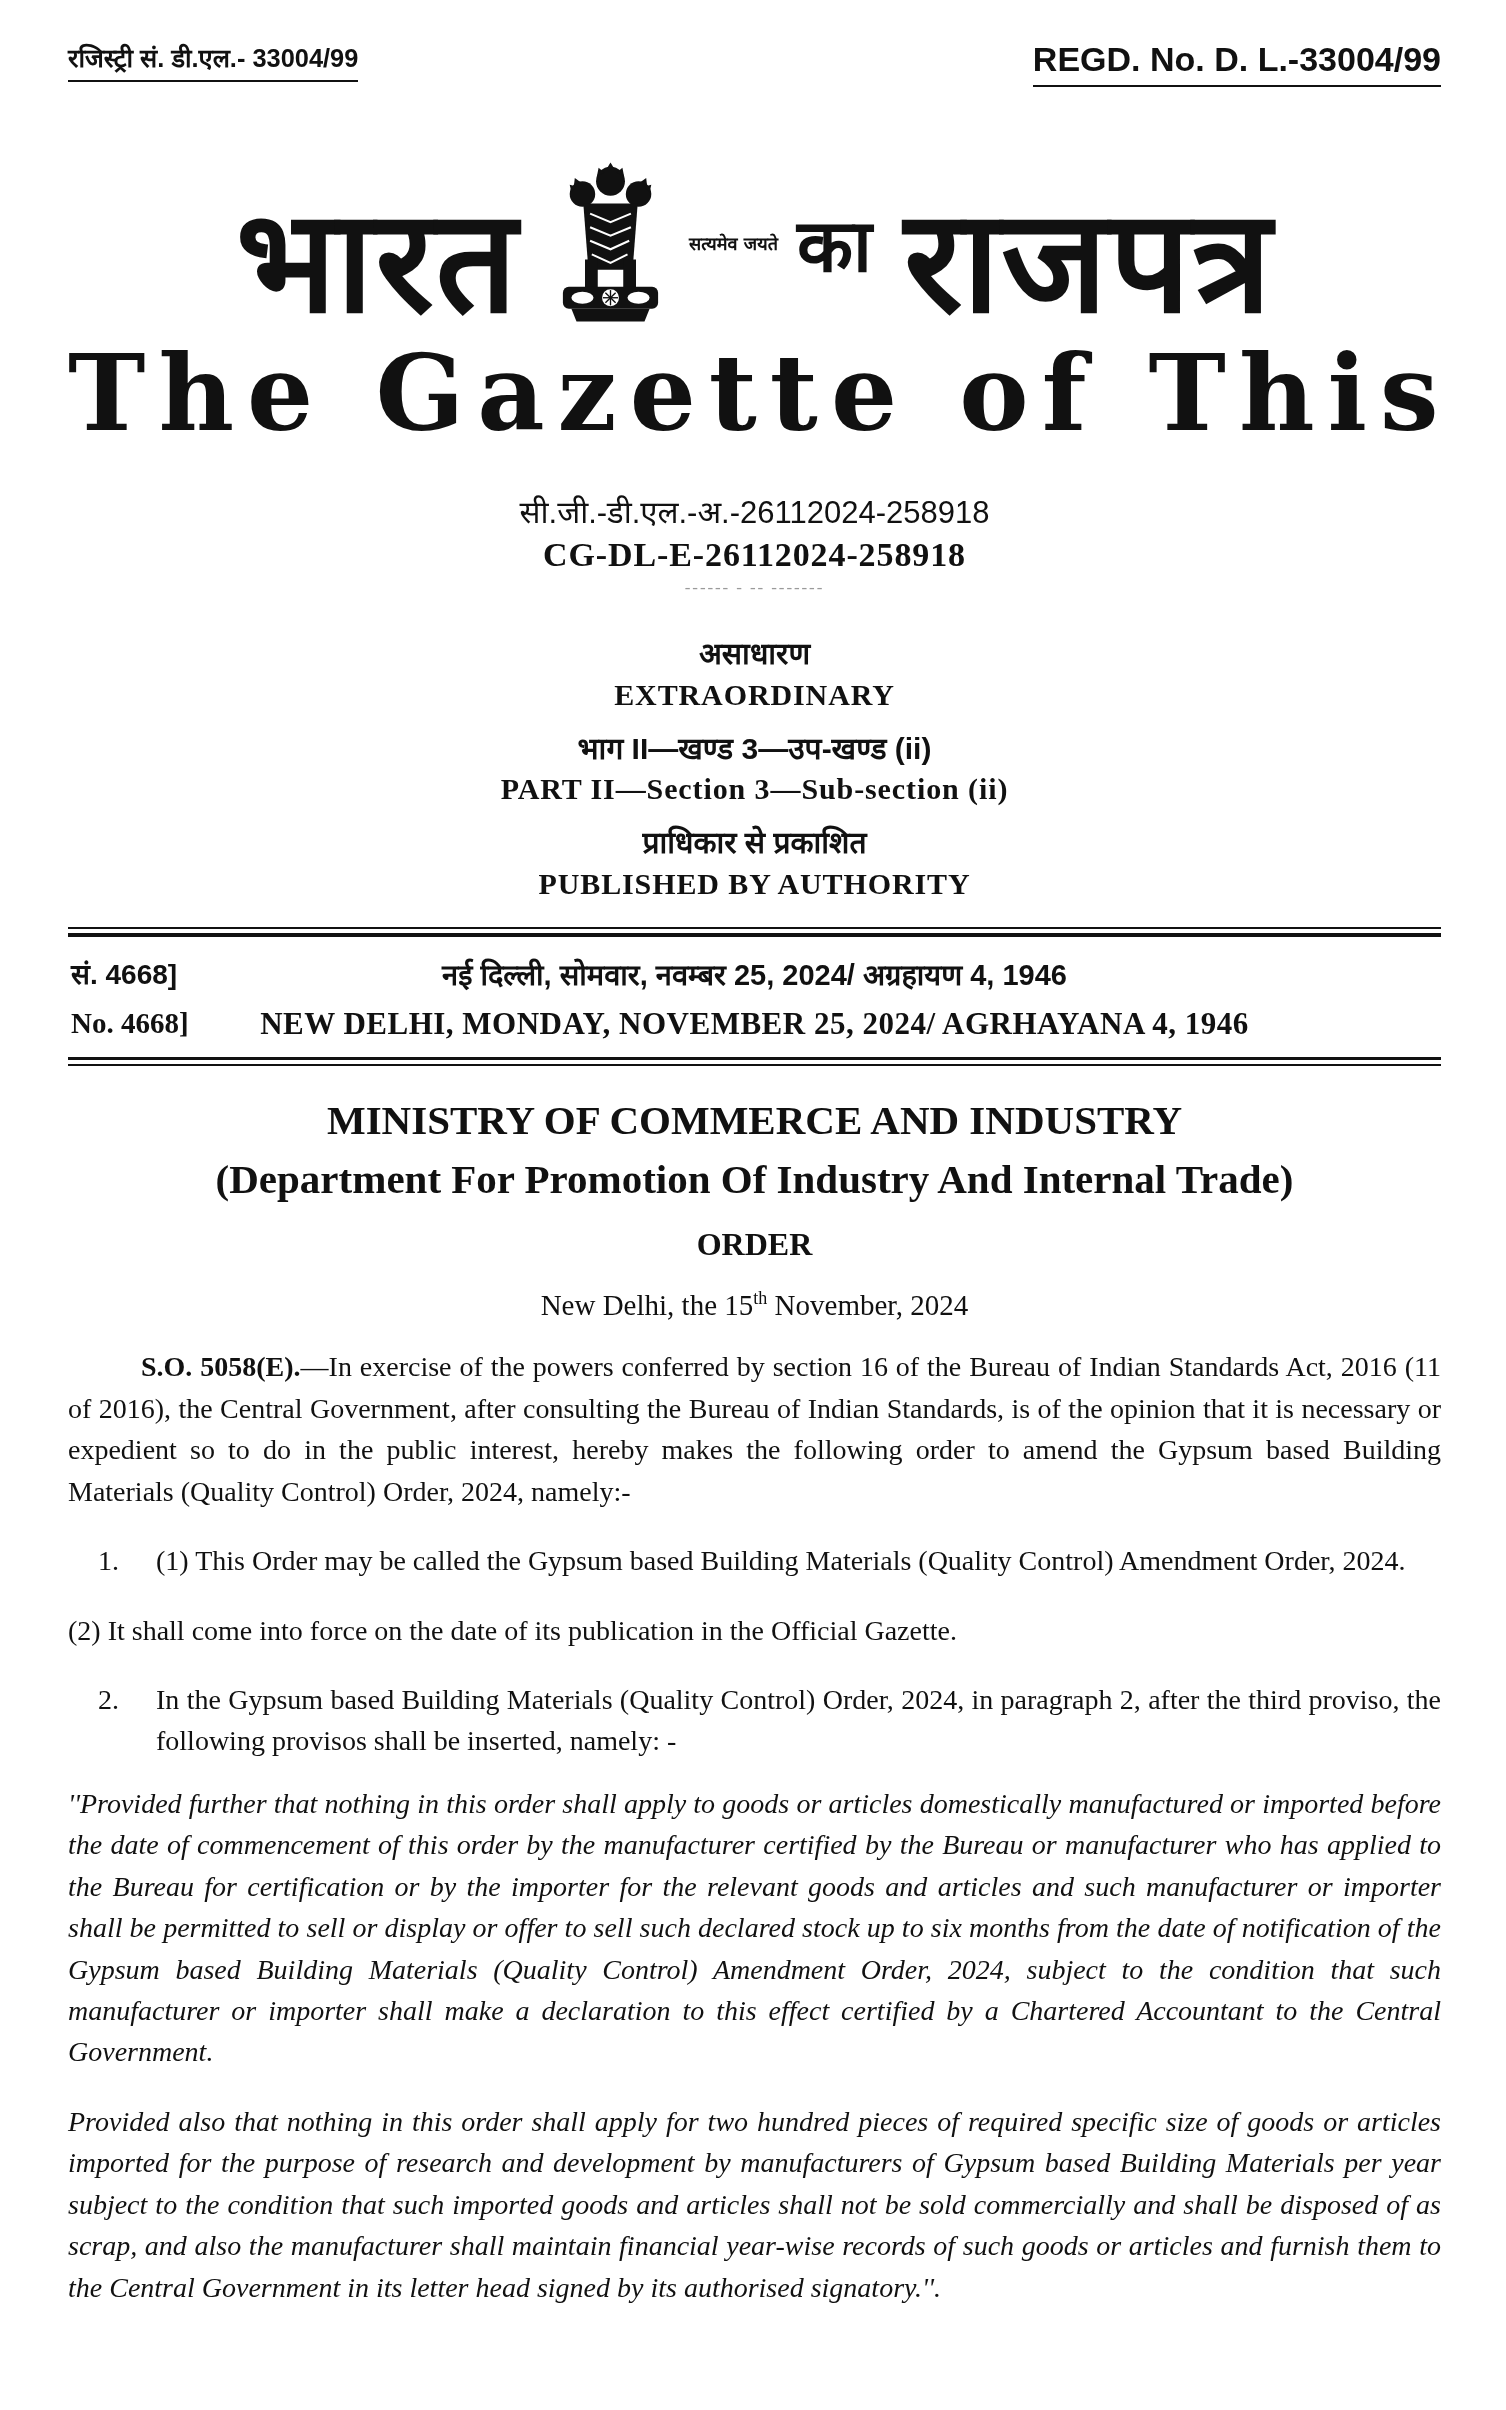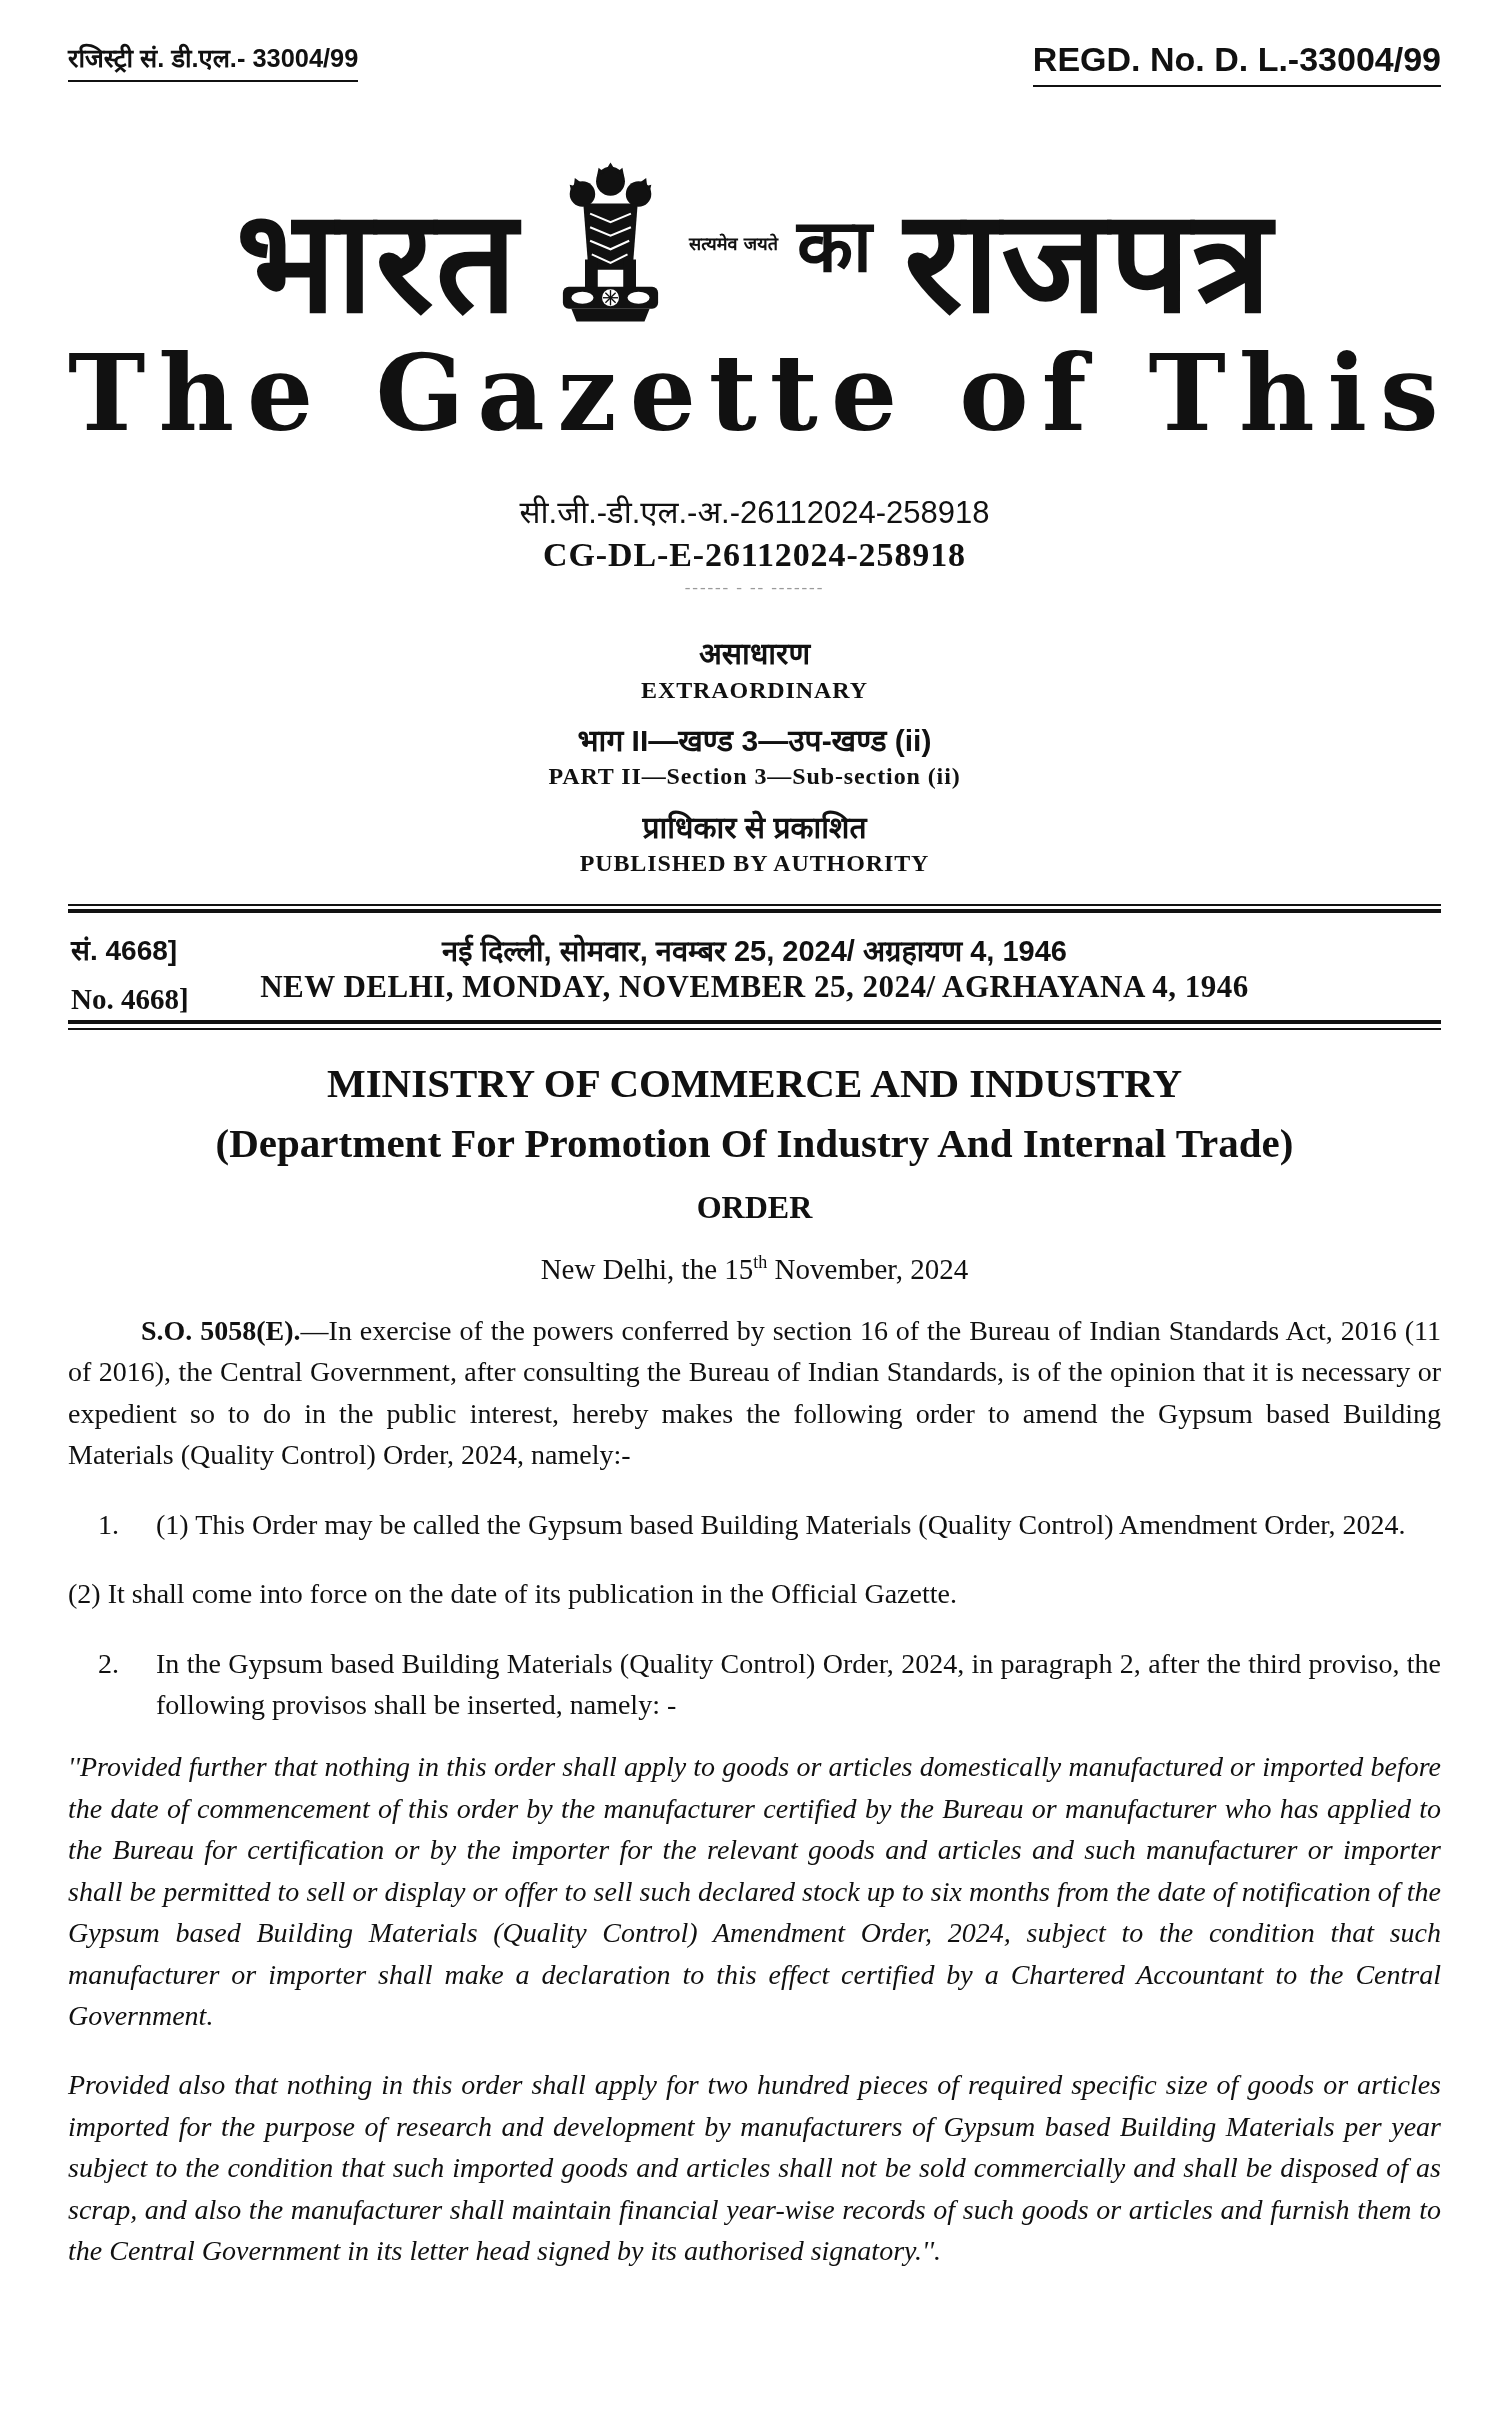--- a/index.html
+++ b/index.html
@@ -36,34 +36,34 @@
 
   
   .cg-block{margin-top:41px;text-align:center;}
   .cg-hi{font-family:"Liberation Sans",sans-serif;font-size:31px;line-height:1.3;}
   .cg-en{font-weight:bold;font-size:34px;line-height:1.3;letter-spacing:0.9px;}
   .cg-dashes{color:#9a9a9a;font-size:17px;letter-spacing:1.9px;line-height:1;margin-top:1.9px;}
 
   
   .ex-block{margin-top:38px;text-align:center;}
   .hi-line{font-family:"Liberation Sans",sans-serif;font-weight:bold;font-size:30px;line-height:1.35;}
-  .en-line{font-weight:bold;font-size:24px;line-height:1.3;letter-spacing:0.9px;}
+  .en-line{font-weight:bold;font-size:30px;line-height:1.3;letter-spacing:0.9px;}
   .ex-gap{height:15px;}
 
   
   .rule{border:0;margin:0;background:#111;}
   .rule-thin{height:1.9px;}
   .rule-thick{height:3.8px;}
   .rule-gap{height:3.8px;}
   .issue-band{margin-top:24.5px;}
   .issue-inner{position:relative;padding:17px 0 15px 0;}
   .issue-left{position:absolute;left:3px;top:17px;display:flex;flex-direction:column;gap:15px;}
   .issue-no-hi{font-family:"Liberation Sans",sans-serif;font-weight:bold;font-size:28px;}
   .issue-no-en{font-weight:bold;font-size:29px;}
-  .issue-center{text-align:center;display:flex;flex-direction:column;}
+  .issue-center{text-align:center;display:flex;flex-direction:column;gap:13px;}
   .issue-date-hi{font-family:"Liberation Sans",sans-serif;font-weight:bold;font-size:29px;}
   .issue-date-en{font-weight:bold;font-size:31px;letter-spacing:0.5px;}
 
   
   .ministry-block{margin-top:24.5px;text-align:center;}
   .min-line{font-weight:bold;font-size:41px;line-height:1.45;}
   .order-line{font-weight:bold;font-size:32px;line-height:1.45;margin-top:11.3px;}
   .date-line{font-size:29px;margin-top:21px;}
   .date-line sup{font-size:18px;}
 

